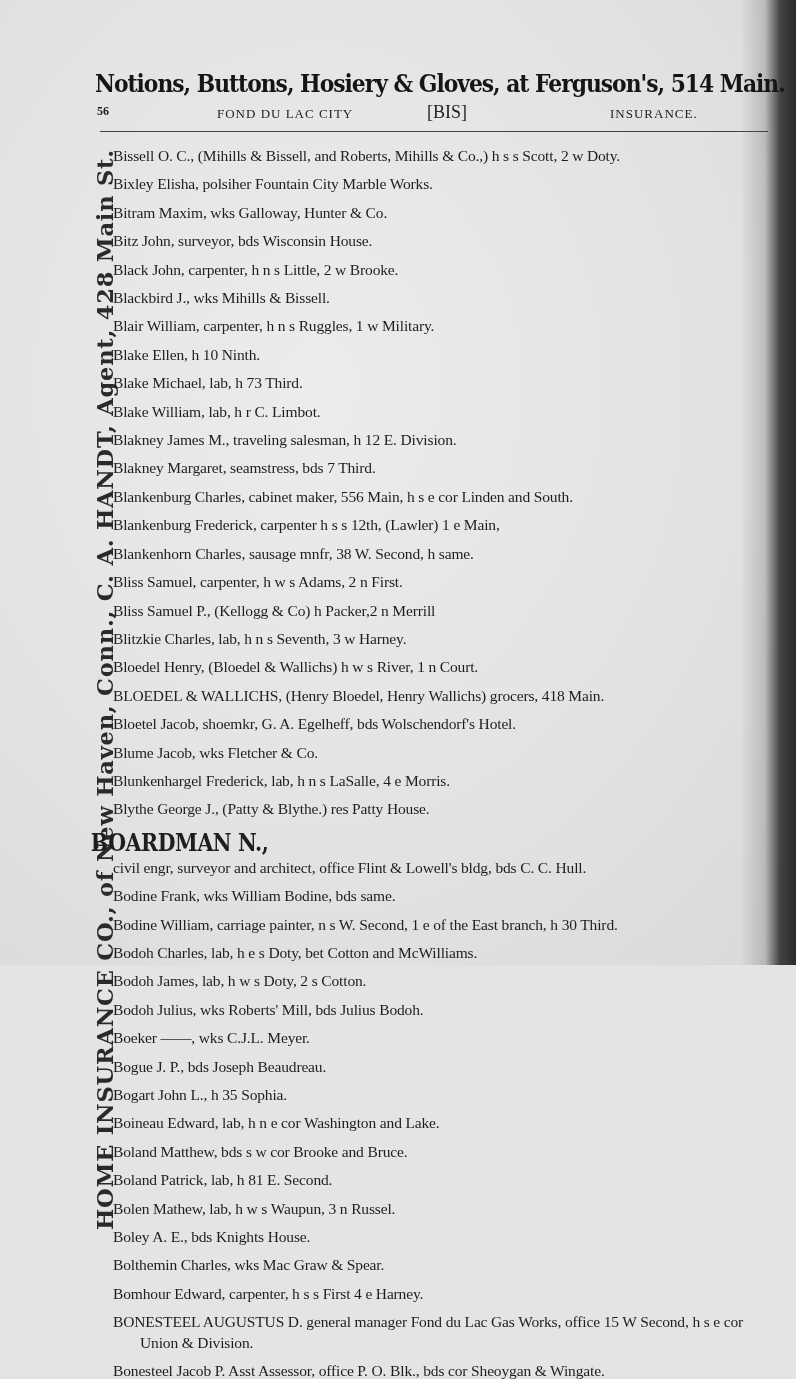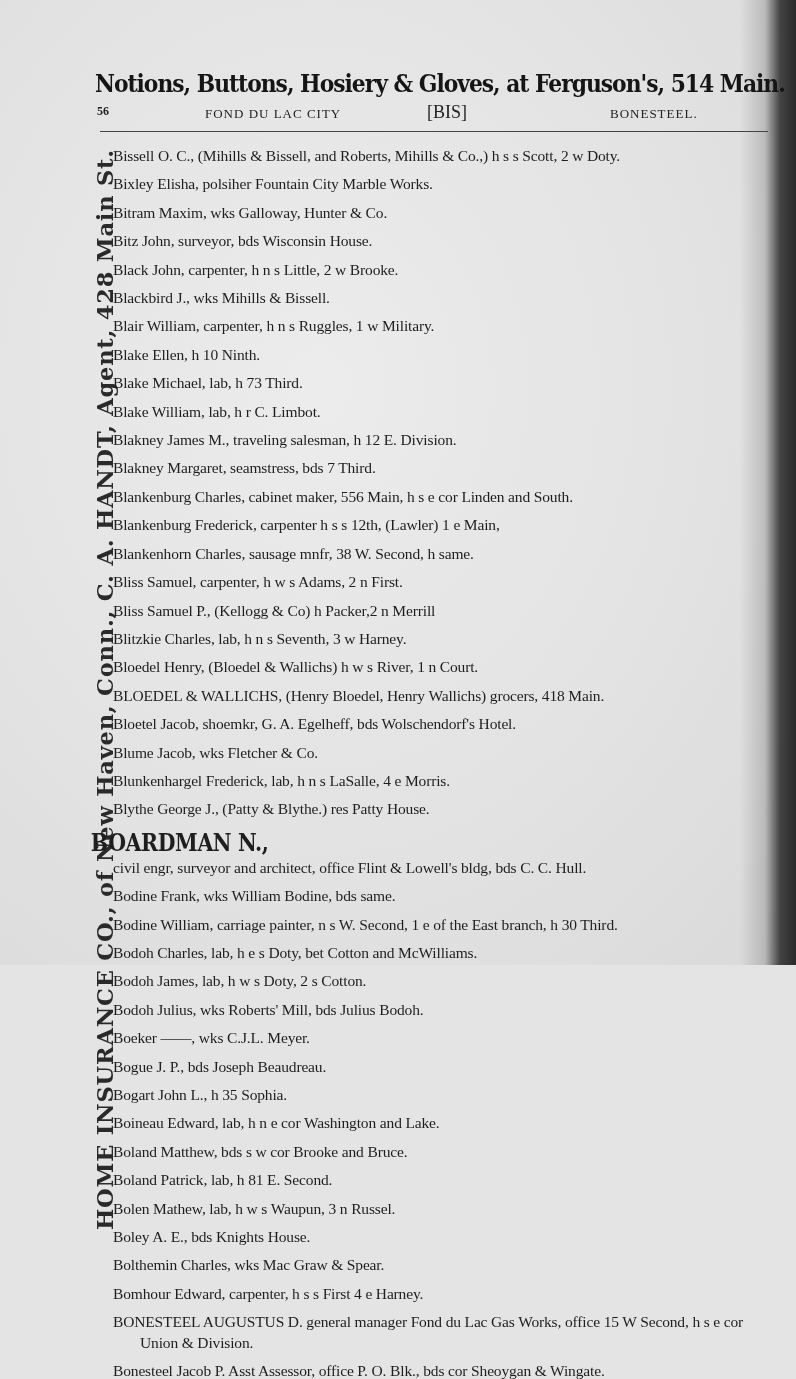--- a/index.html
+++ b/index.html
@@ -45,21 +45,21 @@
       width: 670px;
       height: 22px;
       font-size: 13px;
       color: #222;
     }
     .running-head .page-num {
       position: absolute; left: 0; top: 0;
       font-weight: bold; font-size: 12px;
     }
     .running-head .city {
-      position: absolute; left: 108px; top: 2px;
+      position: absolute; left: 120px; top: 2px;
       font-variant: small-caps; letter-spacing: 1px; text-align: center;
     }
     .running-head .section {
       position: absolute; left: 330px; top: -2px;
       font-size: 18px;
       font-family: Liberation Serif, serif;
     }
     .running-head .dir {
       position: absolute; left: 513px; top: 2px;
       font-variant: small-caps; letter-spacing: 1px;
@@ -118,21 +118,21 @@
 <body>
 
 <div class="page">
 
   <div class="banner">Notions, Buttons, Hosiery &amp; Gloves, at Ferguson's, 514 Main.</div>
 
   <div class="running-head">
     <span class="page-num">56</span>
     <span class="city">FOND DU LAC CITY</span>
     <span class="section">[BIS]</span>
-    <span class="dir">BONESTEEL.</span>
+    <span class="dir">INSURANCE.</span>
   </div>
 
   <div class="rule"></div>
 
   <div class="side-ad">HOME INSURANCE CO., of New Haven, Conn., C. A. HANDT, Agent, 428 Main St.</div>
 
   <div class="entries">
     <p class="entry">Bissell O. C., (Mihills &amp; Bissell, and Roberts, Mihills &amp; Co.,) h s s Scott, 2 w Doty.</p>
     <p class="entry">Bixley Elisha, polsiher Fountain City Marble Works.</p>
     <p class="entry">Bitram Maxim, wks Galloway, Hunter &amp; Co.</p>

